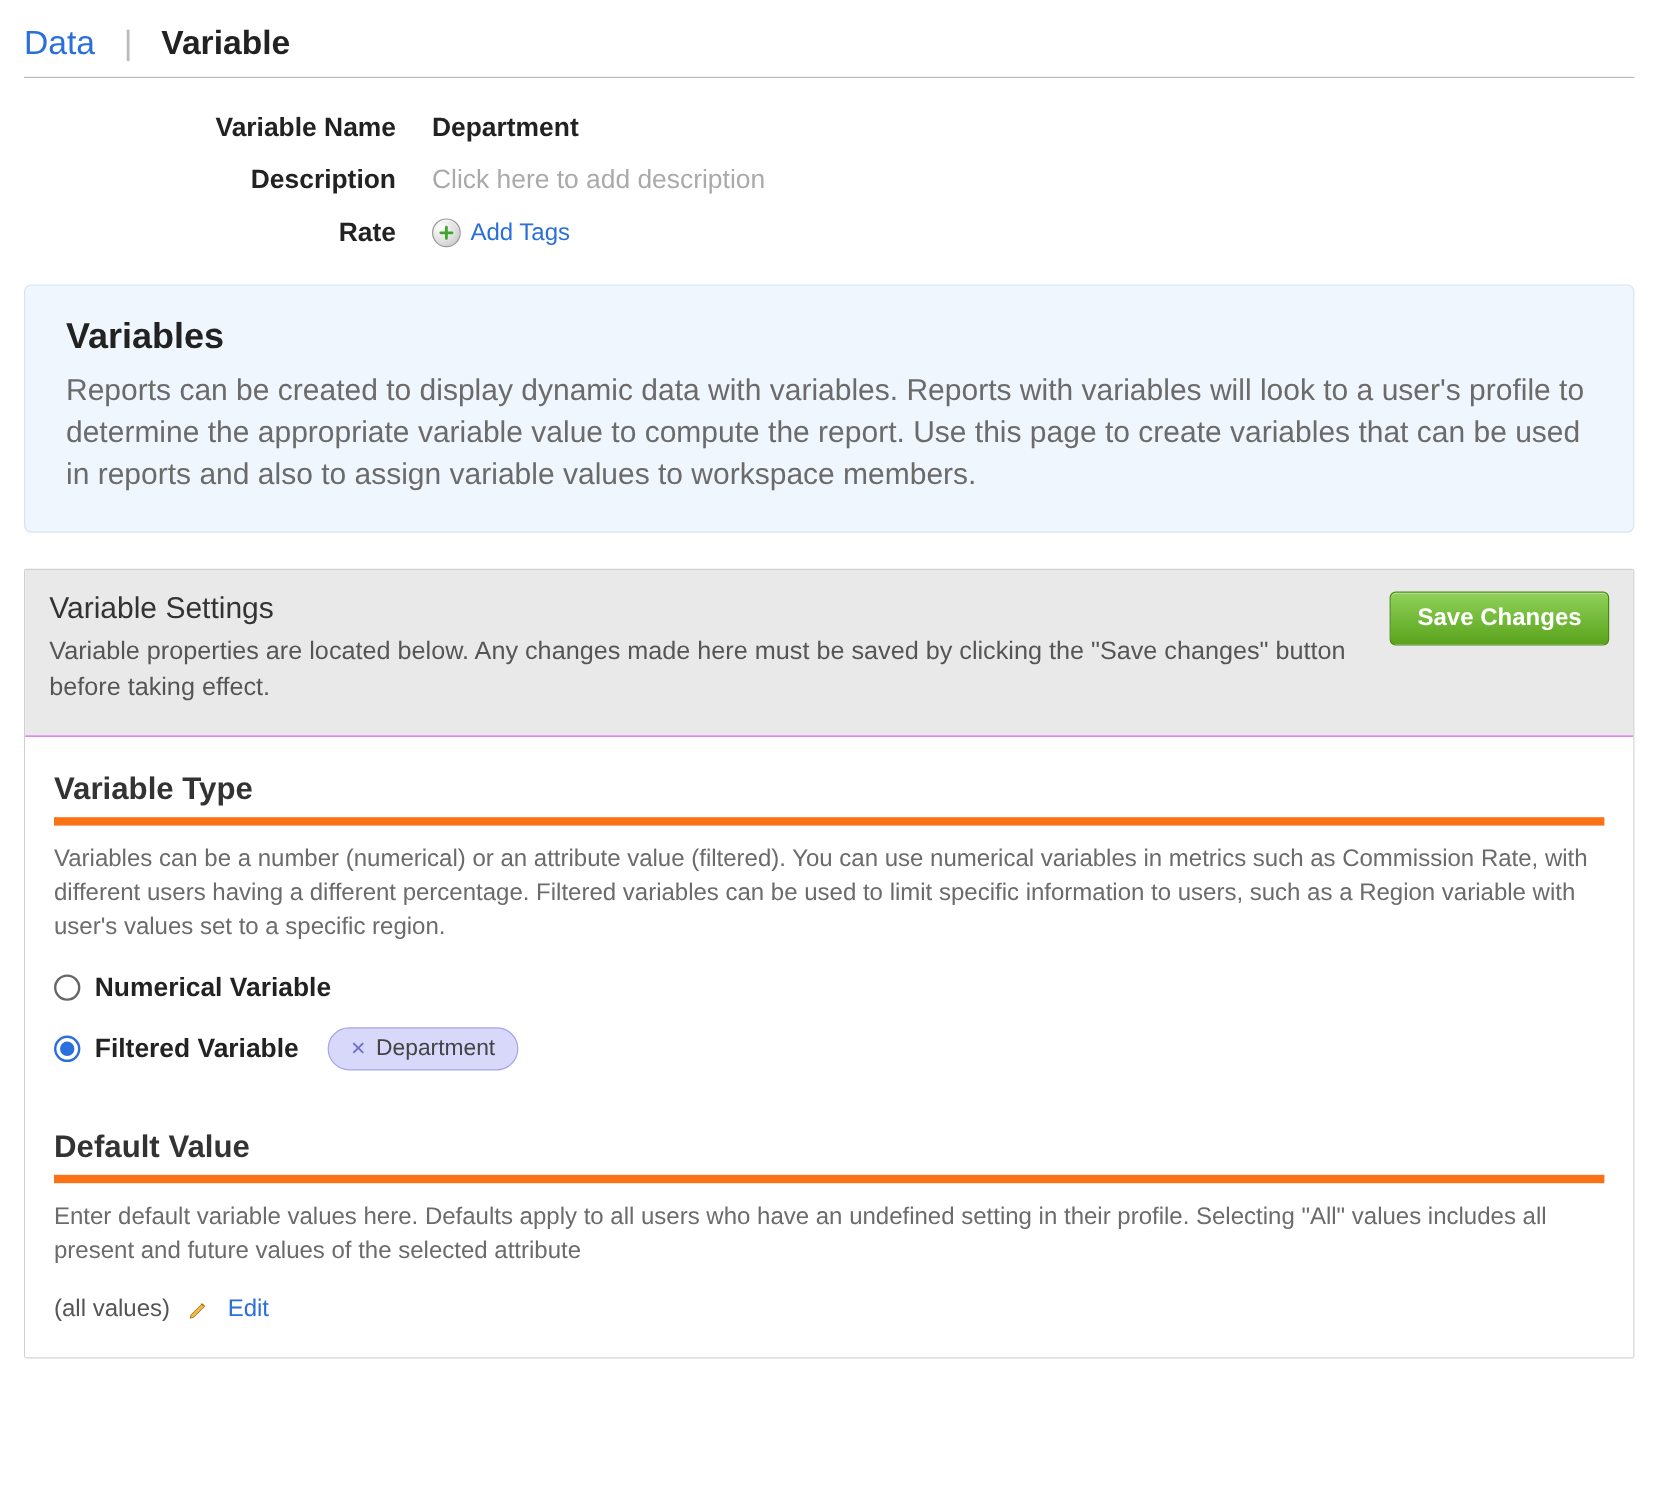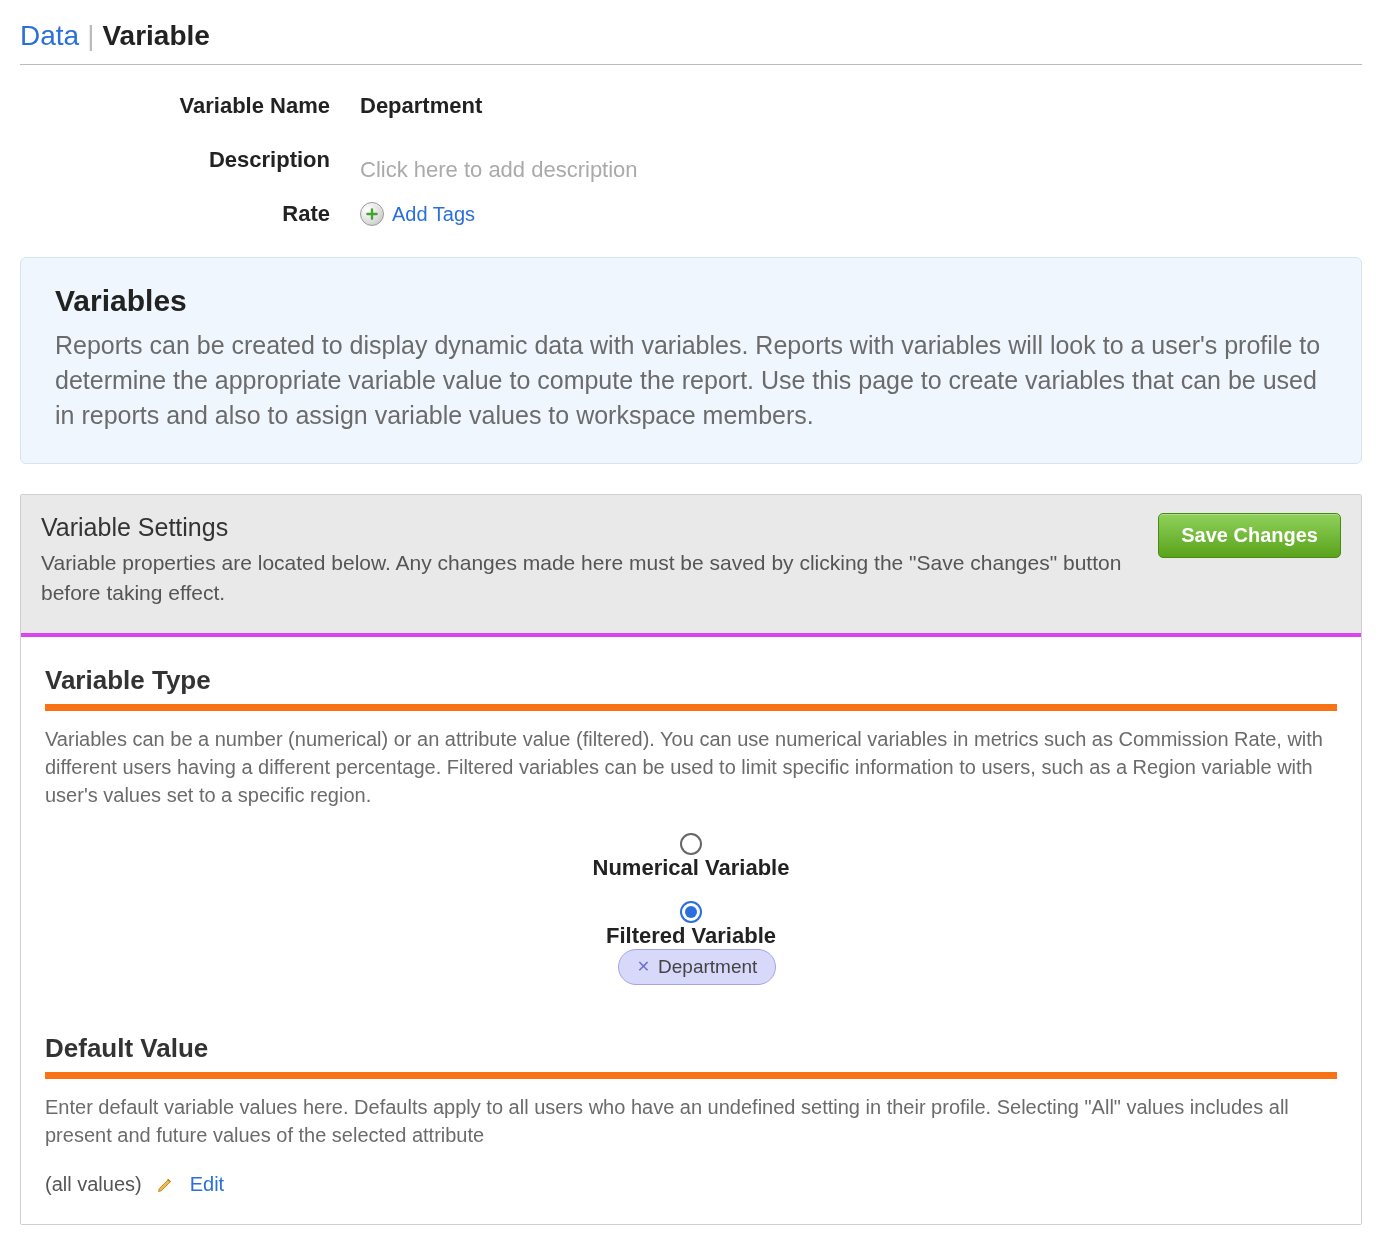--- a/index.html
+++ b/index.html
@@ -11,37 +11,37 @@
       padding: 20px;
       width: 1382px;
     }
     .breadcrumb {
       font-size: 28px;
       font-weight: 600;
       padding-bottom: 12px;
       border-bottom: 1px solid #bbb;
       display: flex;
       align-items: center;
-      gap: 8px;
+      gap: 24px;
     }
     .breadcrumb a { color: #2a6fdb; text-decoration: none; font-weight: 500; }
     .breadcrumb .sep { color: #bbb; font-weight: 300; }
     .breadcrumb .current { color: #222; }
 
     .meta-table {
       margin: 28px 0 24px 0;
       width: 100%;
     }
     .meta-row { display: flex; align-items: center; margin-bottom: 18px; }
     .meta-label {
       width: 340px; text-align: right; padding-right: 30px;
       font-weight: 700; font-size: 22px; color: #222;
     }
     .meta-value { font-size: 22px; font-weight: 700; color: #222; }
-    .meta-value.placeholder { color: #aaa; font-weight: 400; margin-top: 20px; }
+    .meta-value.placeholder { color: #aaa; font-weight: 400; }
     .add-tags { display: flex; align-items: center; gap: 8px; cursor: pointer; }
     .add-tags-link { color: #2a6fdb; font-size: 20px; font-weight: 400; }
     .plus-badge {
       width: 24px; height: 24px; border-radius: 50%;
       background: radial-gradient(circle at 30% 30%, #ffffff, #dcdcdc 60%, #bbb 100%);
       border: 1px solid #999; display: flex; align-items: center; justify-content: center;
       box-shadow: inset 0 1px 1px rgba(255,255,255,.7);
     }
     .plus-badge svg { width: 14px; height: 14px; }
 
@@ -57,40 +57,40 @@
     .info-panel p { color: #6b6b6b; font-size: 25px; line-height: 1.4; }
 
     .settings-box {
       border: 1px solid #d0d0d0;
       border-radius: 2px;
     }
     .settings-header {
       background: #e9e9e9;
       padding: 18px 20px 24px 20px;
       display: flex; justify-content: space-between; align-items: flex-start;
-      border-bottom: 4px solid #d946ef;
+      border-bottom: 1px solid #d946ef;
     }
     .settings-header-left { flex: 1; padding-right: 20px; }
     .settings-header-left h3 { font-size: 25px; font-weight: 500; color: #333; margin-bottom: 6px; }
     .settings-header-left p { font-size: 21px; color: #555; line-height: 1.45; }
     .save-btn {
       background: linear-gradient(to bottom, #8fd15a, #5aa31c);
       color: #fff; font-weight: 700; font-size: 20px;
       border: 1px solid #4a8a12; border-radius: 5px;
       padding: 10px 22px; cursor: pointer;
       box-shadow: inset 0 1px 0 rgba(255,255,255,.3);
       white-space: nowrap;
     }
     .settings-body { background: #fff; padding: 28px 24px; }
     .section h3 {
       font-size: 26px; font-weight: 700; color: #333;
       border-bottom: 7px solid #f97316; padding-bottom: 8px; margin-bottom: 14px;
     }
     .section p.help { color: #6b6b6b; font-size: 20px; line-height: 1.4; margin-bottom: 24px; }
-    .radio-row { display: flex; align-items: center; gap: 0; margin-bottom: 20px; flex-direction: column; }
+    .radio-row { display: flex; align-items: center; gap: 12px; margin-bottom: 20px; }
     .radio {
       width: 22px; height: 22px; border: 2px solid #666; border-radius: 50%;
       display: inline-flex; align-items: center; justify-content: center; cursor: pointer;
       flex-shrink: 0;
     }
     .radio.checked { border-color: #2a6fdb; }
     .radio.checked::after { content: ""; width: 12px; height: 12px; border-radius: 50%; background: #2a6fdb; }
     .radio-label { font-size: 22px; font-weight: 700; color: #222; }
     .pill {
       display: inline-flex; align-items: center; gap: 8px;

